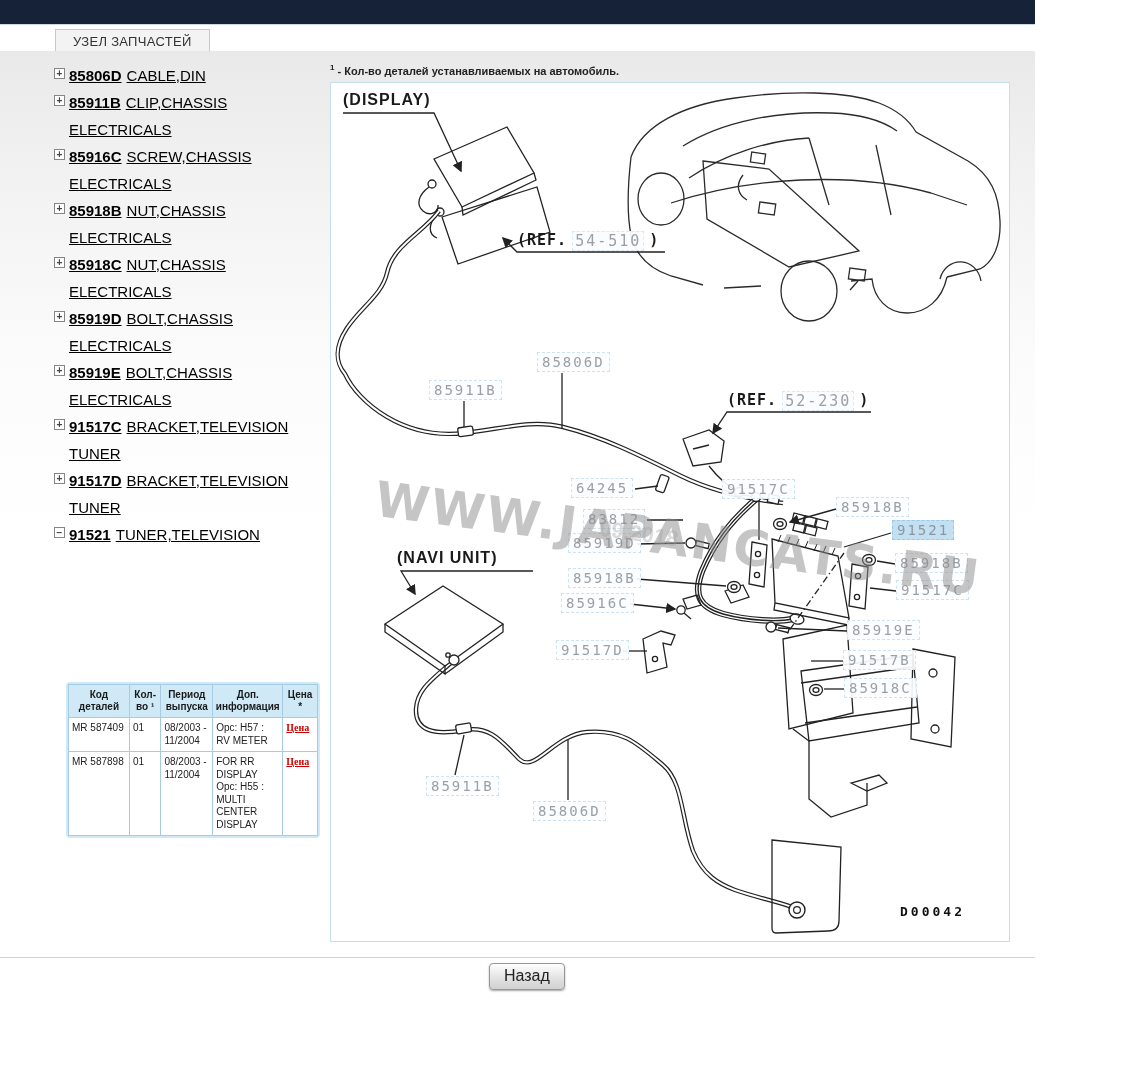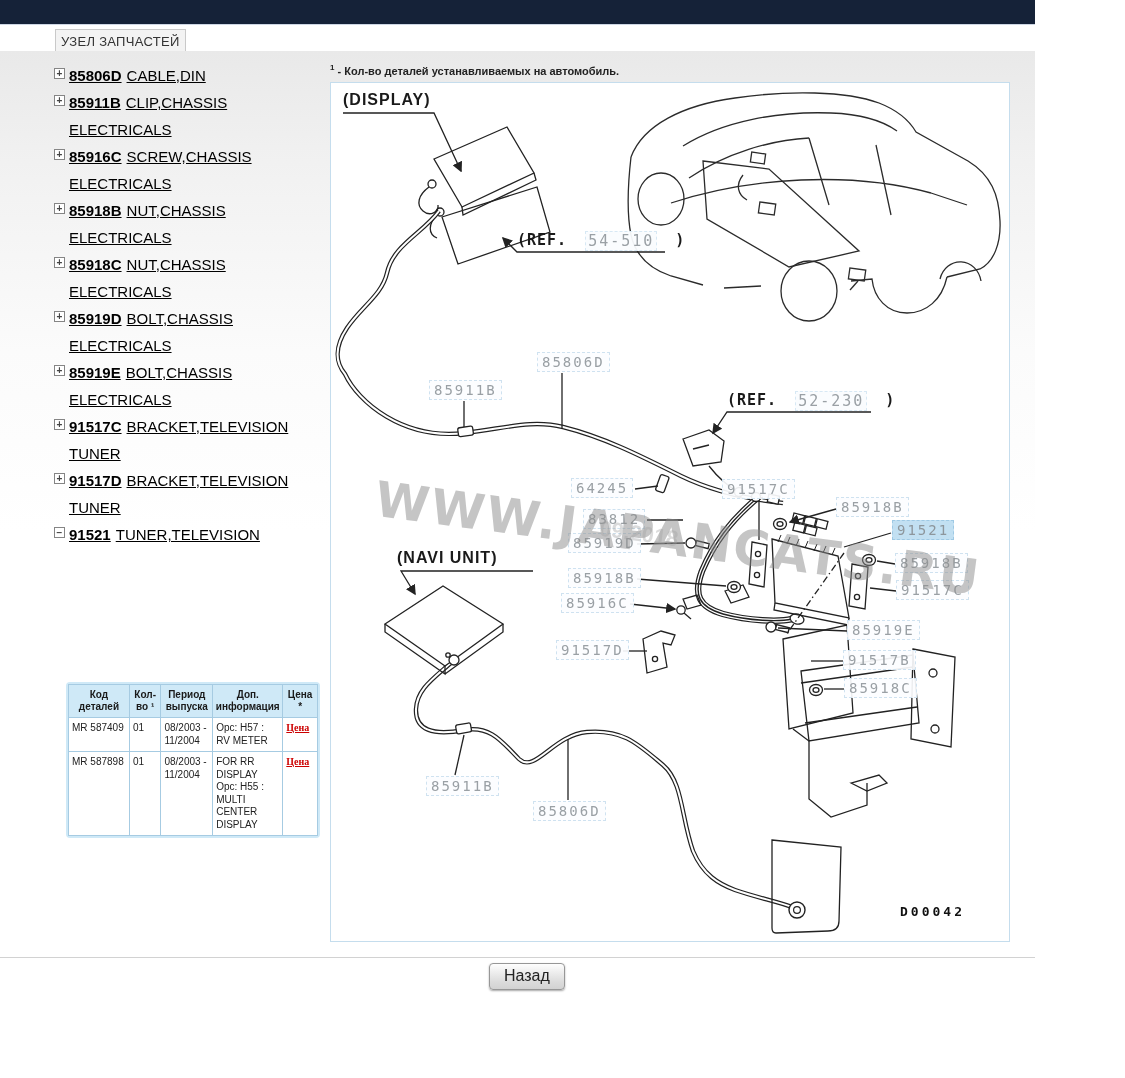--- a/index.html
+++ b/index.html
@@ -3,21 +3,21 @@
 <meta charset="utf-8">
 <style>
   html,body{margin:0;padding:0;}
   body{
     width:1125px;height:1078px;position:relative;background:#fff;
     font-family:"Liberation Sans",sans-serif;overflow:hidden;
   }
   
   .topbar{position:absolute;left:0;top:0;width:1035px;height:24px;background:#152238;
     box-shadow:0 1px 0 #cdd6e4;}
-  .tab{position:absolute;left:55px;top:29px;height:22px;padding:0 5px;background:#f3f3f3;
+  .tab{position:absolute;left:55px;top:29px;height:22px;padding:0 17px;background:#f3f3f3;
     border:1px solid #c9c9c9;border-bottom:none;font-size:13px;color:#333;
     display:flex;align-items:center;letter-spacing:.3px;}
   .content{position:absolute;left:0;top:51px;width:1035px;height:906px;
     background:linear-gradient(180deg,#e9e9e9 0,#f1f1f1 110px,#fbfbfb 300px,#fff 480px);}
   .rule{position:absolute;left:0;top:957px;width:1035px;height:1px;background:#d2d2d2;}
   .backbtn{position:absolute;left:489px;top:963px;padding:3px 14px 4px;font-size:16px;color:#222;
     background:linear-gradient(#fefefe,#dcdcdc 70%,#d2d2d2);border:1px solid #979797;border-radius:4px;
     box-shadow:0 1px 2px rgba(0,0,0,.35);cursor:pointer;}
   
   .sidebar{position:absolute;left:55px;top:62px;width:268px;}
@@ -52,21 +52,21 @@
     color:rgba(160,160,160,.38);transform:rotate(8deg);pointer-events:none;}
   .plabel{position:absolute;z-index:2;font-family:"DejaVu Sans Mono",monospace;font-size:14px;
     letter-spacing:2px;color:#9aa0a5;background:rgba(252,253,255,.92);border:1px dashed #cfe2f0;
     padding:1px 4px;line-height:16px;cursor:pointer;}
   .plabel.hl{background:#c2e0f2;border-color:#9ec9e4;color:#8d969c;}
   .tlabel{position:absolute;z-index:2;font-family:Liberation Sans, sans-serif;font-size:16px;
     font-weight:bold;color:#1a1a1a;letter-spacing:1px;line-height:18px;white-space:nowrap;}
   .reflabel{position:absolute;z-index:2;font-family:"DejaVu Sans Mono",monospace;font-size:15px;
     font-weight:bold;color:#1a1a1a;letter-spacing:1px;line-height:18px;white-space:nowrap;display:flex;}
   .refnum{font-weight:normal;color:#9aa0a5;background:rgba(250,252,254,.95);border:1px dashed #d7e8f4;
-    padding:0 2px;margin:0 18px;cursor:pointer;letter-spacing:2px;}
+    padding:0 2px;margin:0 5px;cursor:pointer;letter-spacing:2px;}
   .dcode{position:absolute;z-index:2;font-family:"DejaVu Sans Mono",monospace;font-size:13px;
     font-weight:bold;color:#111;letter-spacing:3px;}
 </style>
 </head>
 <body>
 
 <div class="topbar"></div>
 <div class="tab">УЗЕЛ ЗАПЧАСТЕЙ</div>
 <div class="content"></div>
 

